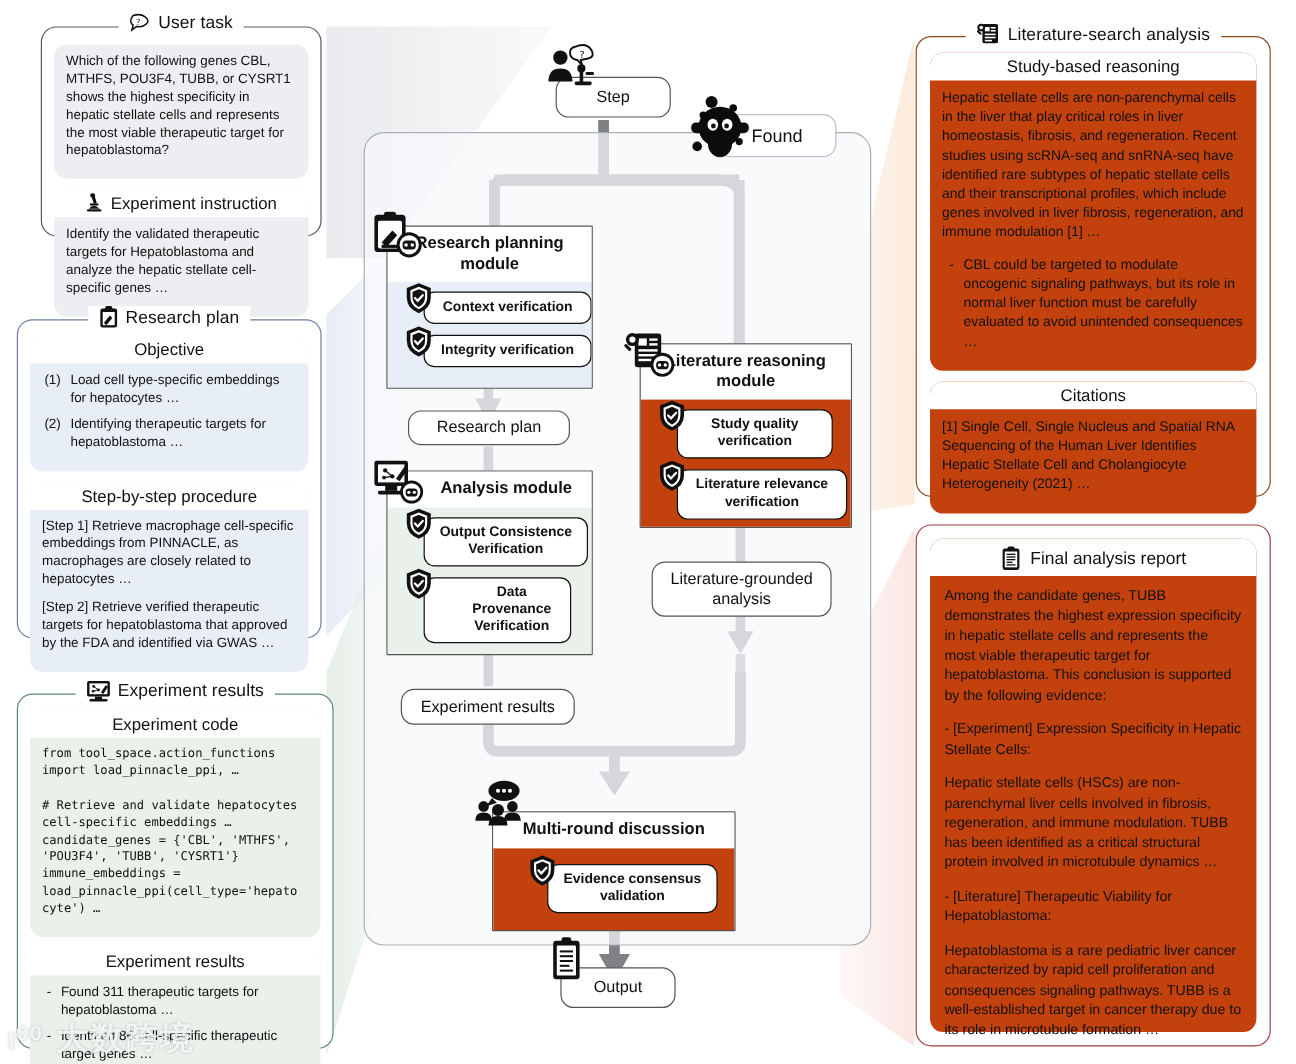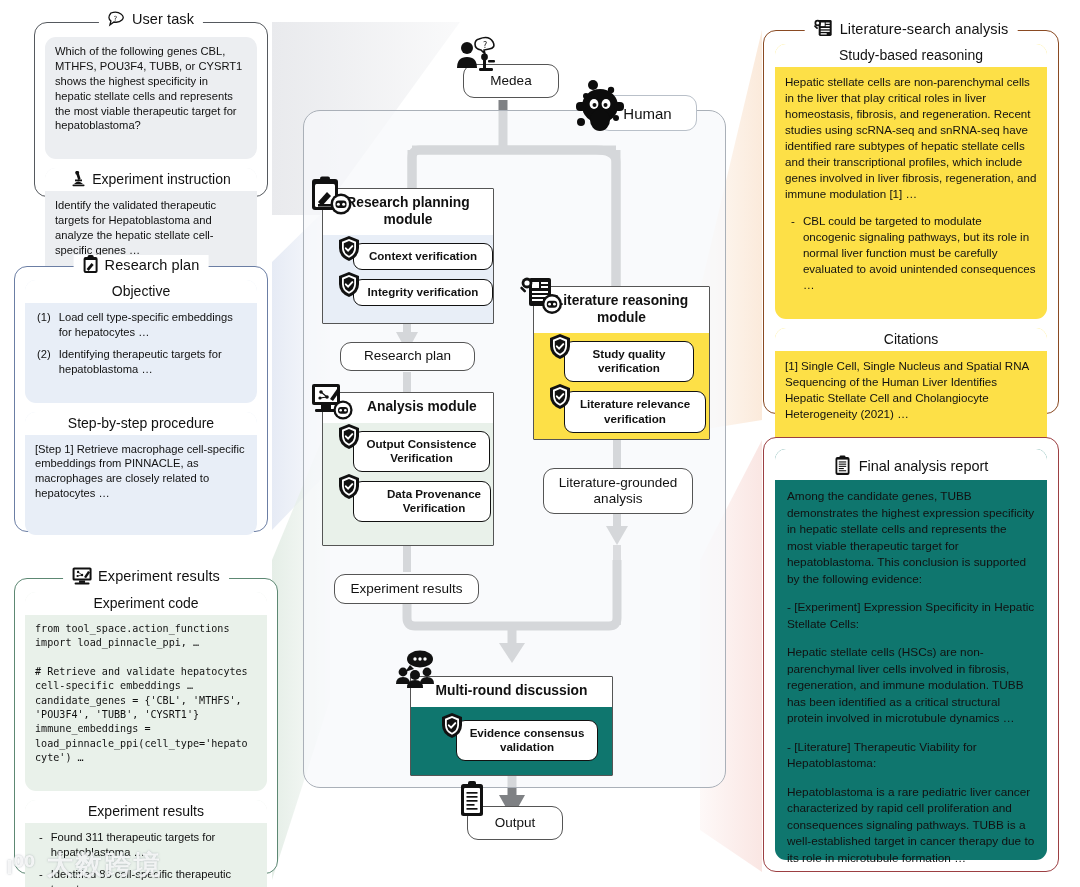--- a/index.html
+++ b/index.html
@@ -19,28 +19,28 @@
     font-size:14.5px;letter-spacing:.1px;display:flex;align-items:center;gap:6px;
   }
   .panel-title .ic{display:inline-block;line-height:0;}
 
   
   .card{border-radius:11px;box-sizing:border-box;position:relative;}
   .card-head{
     text-align:center;font-size:14px;padding:3px 0 4px 0;background:#fff;
     border-radius:11px 11px 0 0;
   }
-  .card-body{font-size:11.2px;line-height:1.33;padding:7px 10px 26px 10px;}
+  .card-body{font-size:11.2px;line-height:1.33;padding:7px 10px 16px 10px;}
 
   
   .tint-gray{background:#eceef1;}
   .tint-blue{background:#e8eef7;}
   .tint-green{background:#e9f1ea;}
-  .tint-orange{background:#fde047;}
-  .tint-pink{background:#0f766e;}
+  .tint-orange{background:#c2410c;}
+  .tint-pink{background:#c2410c;}
 
   .bd-gray{border-color:#55595e;}
   .bd-blue{border-color:#6b7ea4;}
   .bd-green{border-color:#5d8873;}
   .bd-orange{border-color:#8a4a22;}
   .bd-pink{border-color:#9c3f42;}
 
   
   ul.clean{margin:0;padding:0;list-style:none;}
   ul.clean li{display:flex;gap:8px;margin-bottom:7px;}
@@ -166,21 +166,21 @@
     <path d="M512,626 L512,648" stroke="#7f8184" stroke-width="9" fill="none"></path>
     <polygon points="499,643 525,643 512,663" fill="#7f8184"></polygon>
 
     <path d="M512,762 L512,800" stroke="#7f8184" stroke-width="9" fill="none"></path>
     <polygon points="499,795 525,795 512,818" fill="#7f8184"></polygon>
   </svg>
 
   <div class="mainbox" style="left:303px;top:110px;width:423px;height:678px;"></div>
 
   <div class="medea-tag" style="left:598px;top:95px;width:97px;height:34px;">
-    <span>Human</span>
+    <span>Found</span>
   </div>
 
   <svg class="icon-badge" style="left:571px;top:76px;width:58px;height:60px;" viewBox="0 0 58 60">
     <g fill="#0c0c0c">
       <circle cx="22" cy="9" r="5"></circle>
         <circle cx="40" cy="14" r="3.2"></circle>
       <circle cx="10" cy="46" r="4"></circle>
         <circle cx="45" cy="42" r="3"></circle>
       <circle cx="15" cy="20" r="3"></circle>
       <ellipse cx="29" cy="30" rx="18" ry="17"></ellipse>
@@ -188,21 +188,21 @@
       <rect x="5" y="26" width="10" height="9" rx="4"></rect>
       <rect x="43" y="26" width="10" height="9" rx="4"></rect>
     </g>
     <ellipse cx="23" cy="28" rx="4.4" ry="5" fill="#fff"></ellipse>
     <ellipse cx="35" cy="28" rx="4.4" ry="5" fill="#fff"></ellipse>
     <circle cx="23.5" cy="29" r="2" fill="#111"></circle>
     <circle cx="34.5" cy="29" r="2" fill="#111"></circle>
   </svg>
 
   <div class="flowbox" style="left:463px;top:64px;width:96px;height:34px;">
-    <span>Medea</span>
+    <span>Step</span>
   </div>
   <svg class="icon-badge" style="left:455px;top:36px;width:48px;height:40px;" viewBox="0 0 48 40">
     <circle cx="12" cy="12" r="6" fill="#111"></circle>
     <path d="M2 32 q0-11 10-11 q10 0 10 11 z" fill="#111"></path>
     <path d="M24 3 q10-4 14 3 q3 6-4 7 l-5 1 l1 4 l-4-4 q-6-1-6-6 q0-4 4-5 z" fill="none" stroke="#111" stroke-width="1.6"></path>
     <text x="28" y="12" font-size="8" fill="#111" font-family="DejaVu Sans, sans-serif">?</text>
     <g fill="#111">
         <rect x="28" y="22" width="3" height="11" rx="1"></rect>
         <rect x="24" y="32" width="14" height="3" rx="1.2"></rect>
       <circle cx="29.5" cy="21" r="3.4"></circle>
@@ -300,21 +300,21 @@
     <div class="module-inner tint-green" style="height:114px;">
       <div class="vbtn" style="width:137px;">
         <svg class="shield" viewBox="0 0 24 27">
           <path d="M12 1 L22 5 V13 Q22 22 12 26 Q2 22 2 13 V5 Z" fill="#111"></path>
           <path d="M12 4 L19 6.8 V13 Q19 19.6 12 22.8 Q5 19.6 5 13 V6.8 Z" fill="#fff"></path>
           <path d="M12 6 L17.2 8.2 V13 Q17.2 18.2 12 20.8 Q6.8 18.2 6.8 13 V8.2 Z" fill="#111"></path>
           <path d="M8.8 13.3 l2.3 2.4 l4.2-4.6" stroke="#fff" stroke-width="1.9" fill="none" stroke-linecap="round"></path>
         </svg>
         <span>Output Consistence Verification</span>
       </div>
-      <div class="vbtn" style="width:138px;padding-left:32px;">
+      <div class="vbtn" style="width:123px;padding-left:32px;">
         <svg class="shield" viewBox="0 0 24 27">
           <path d="M12 1 L22 5 V13 Q22 22 12 26 Q2 22 2 13 V5 Z" fill="#111"></path>
           <path d="M12 4 L19 6.8 V13 Q19 19.6 12 22.8 Q5 19.6 5 13 V6.8 Z" fill="#fff"></path>
           <path d="M12 6 L17.2 8.2 V13 Q17.2 18.2 12 20.8 Q6.8 18.2 6.8 13 V8.2 Z" fill="#111"></path>
           <path d="M8.8 13.3 l2.3 2.4 l4.2-4.6" stroke="#fff" stroke-width="1.9" fill="none" stroke-linecap="round"></path>
         </svg>
         <span>Data Provenance Verification</span>
       </div>
     </div>
   </div>
@@ -433,20 +433,21 @@
             <span class="mk">(2)</span>
             <span class="tx">Identifying therapeutic targets for hepatoblastoma …</span>
           </li>
         </ul>
       </div>
     </div>
     <div class="card tint-blue" style="margin:9px 10px 0 10px;">
       <div class="card-head">Step-by-step procedure</div>
       <div class="card-body">
         <div style="margin-bottom:8px;">[Step 1] Retrieve macrophage cell-specific embeddings from PINNACLE, as macrophages are closely related to hepatocytes …</div>
+        <div>[Step 2] Retrieve verified therapeutic targets for hepatoblastoma that approved by the FDA and identified via GWAS …</div>
       </div>
     </div>
   </div>
 
   <div class="panel bd-green" style="left:14px;top:578px;width:264px;height:296px;">
     <div class="panel-title">
       <svg class="ic" width="20" height="18" viewBox="0 0 20 18">
         <rect x="0.5" y="0.5" width="19" height="13" rx="1.6" fill="#111"></rect>
         <rect x="2.5" y="2.5" width="15" height="9" fill="#fff"></rect>
         <circle cx="6" cy="5" r="1.2" fill="#111"></circle>

